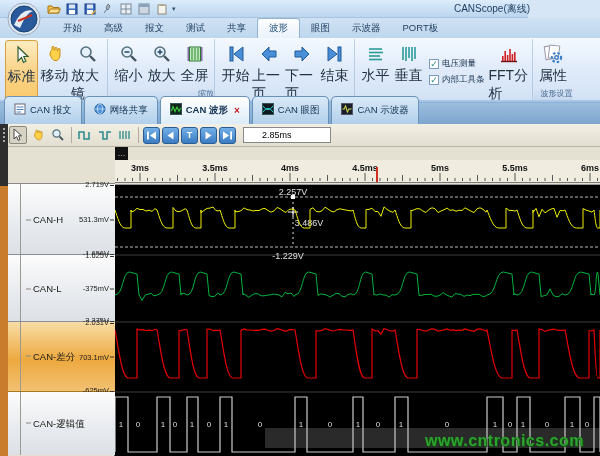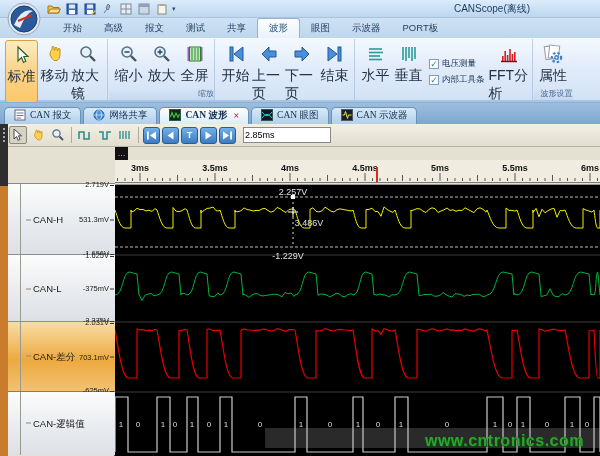--- a/index.html
+++ b/index.html
@@ -1,20 +1,20 @@
 <!DOCTYPE html>
 <html><head>
 <meta charset="utf-8">
 <style>
   * { margin:0; padding:0; box-sizing:border-box; }
   body { background:#8aa8c8; font-family:"Liberation Sans","DejaVu Sans",sans-serif; }
   .app { position:relative; width:600px; height:456px; overflow:hidden; background:#d6e6f6; }
 
   
-  .titlebar { position:absolute; left:0; top:0; width:600px; height:18px;
+  .titlebar { position:absolute; left:0; top:0; width:528px; height:18px;
     background:linear-gradient(#dcecfc,#bcd6ee); border-bottom:1px solid #aac4de; }
   .qat { position:absolute; left:46px; top:1px; display:flex; gap:3px; align-items:center; }
   .qat .qi { width:15px; height:15px; display:flex; align-items:center; justify-content:center; }
   .app-title { position:absolute; left:412px; top:2px; width:160px; text-align:center;
     font-size:10px; color:#1c3c5e; }
   .logo { position:absolute; left:6px; top:1px; width:36px; height:36px; z-index:30; }
 
   
   .ribbon-tabs { position:absolute; left:0; top:18px; width:600px; height:20px;
     background:linear-gradient(#cfe2f4,#bed6ec); display:flex; align-items:flex-end; padding-left:52px; }
@@ -37,38 +37,38 @@
   .cbrow { display:flex; align-items:center; gap:3px; font-size:8.5px; color:#223a55; }
   .cbbox { width:10px; height:10px; background:#fff; border:1px solid #7a9cc0; color:#2a8a8a;
     font-size:9px; line-height:9px; text-align:center; font-weight:bold; }
 
   
   .doctabs { position:absolute; left:0; top:102px; width:600px; height:22px;
     background:linear-gradient(#9cbede,#7ea6cf); display:flex; align-items:flex-end; padding:2px 0 0 4px; gap:2px;
     border-top:1px solid #8ab0d8; }
   .dtab { display:flex; align-items:center; gap:4px; font-size:9.5px; color:#10304f;
     background:linear-gradient(#d8e9f8,#b2cfea); border:1px solid #6a92b8; border-bottom:none;
-    border-radius:5px 5px 0 0; padding:2px 9px 3px; height:17px; cursor:default;font-family:Liberation Serif, serif; }
+    border-radius:5px 5px 0 0; padding:2px 9px 3px; height:28px; cursor:default; }
   .dtab.active { background:linear-gradient(#ffffff,#dcecf9); font-weight:bold; }
   .dtab .close { color:#c02020; font-weight:bold; font-size:10px; margin-left:2px; }
 
   
   .toolbar2 { position:absolute; left:0; top:124px; width:600px; height:23px;
     background:linear-gradient(#f2efe4,#e2ded0); border-bottom:1px solid #b8b4a4; display:flex; align-items:center; }
   .grip { width:8px; height:23px; background:#2e2e2e; display:flex; flex-direction:column;
     align-items:center; justify-content:center; gap:2px; }
   .grip i { width:2px; height:2px; background:#cfcfcf; border-radius:50%; }
   .t2i { width:18px; height:18px; display:flex; align-items:center; justify-content:center; margin:0 1px; }
   .t2i.pressed { background:#d6d2c4; border:1px solid #8a8a7a; border-radius:2px; }
   .t2sep { width:1px; height:16px; background:#b0ac9c; margin:0 3px; }
   .nb { width:17px; height:17px; margin:0 1px; border:1px solid #2a5c94; border-radius:3px;
     background:linear-gradient(#74b0e8,#3a7cc2); display:flex; align-items:center; justify-content:center;
     color:#fff; font-size:9px; font-weight:bold; }
   .timefield { width:88px; height:16px; margin-left:6px; border:1px solid #888; background:#fff;
-    font-size:9px; padding:0 1px; font-family:"Liberation Sans","DejaVu Sans",sans-serif; }
+    font-size:9px; padding:0 18px; font-family:"Liberation Sans","DejaVu Sans",sans-serif; }
 
   
   .main { position:absolute; left:0; top:147px; width:600px; height:309px; background:#000; }
   .left-strip { position:absolute; left:0; top:0; width:8px; height:309px; background:#c87c2c; }
   .left-strip .dark { position:absolute; left:0; top:0; width:8px; height:39px; background:#2e2e2e; }
 
   .panel { position:absolute; left:8px; top:0; width:107px; height:309px; background:#e4e0d2;
     border-right:1px solid #555; }
   .panel-head { position:absolute; left:0; top:0; width:107px; height:37px; background:#e4e0d2;
     border-bottom:1px solid #888; }

